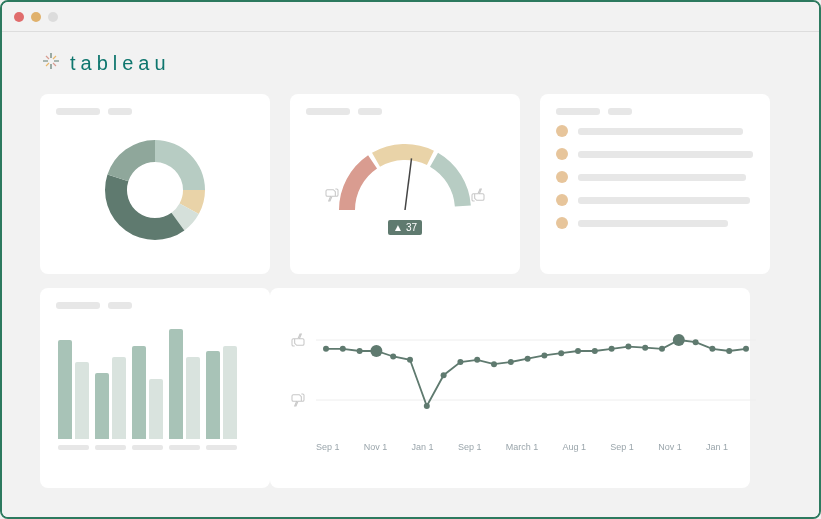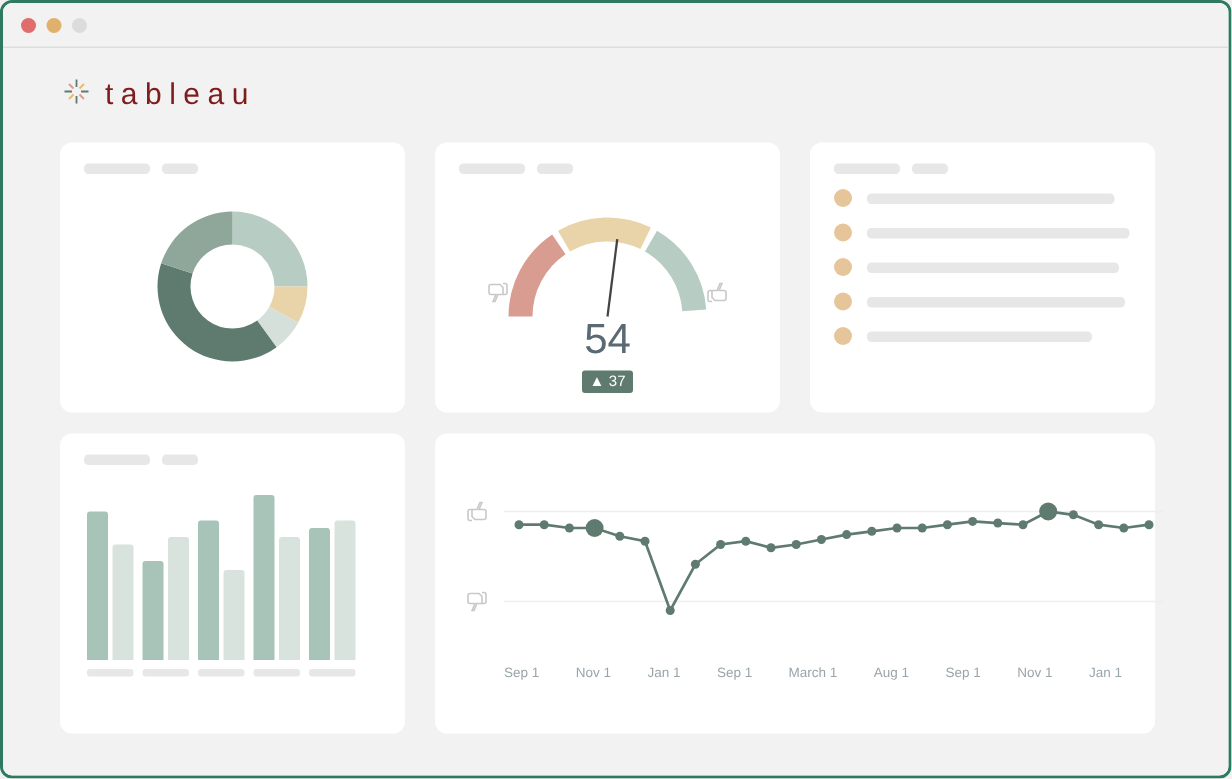--- a/index.html
+++ b/index.html
@@ -5,27 +5,27 @@
   * { box-sizing: border-box; margin: 0; padding: 0; }
   body { font-family: -apple-system, BlinkMacSystemFont, "Segoe UI", sans-serif; background: #f0f0f0; }
   .browser-frame { width: 821px; height: 519px; background: #fff; border: 2px solid #2d7a5f; border-radius: 8px; overflow: hidden; position: relative; }
   .titlebar { height: 30px; background: #f2f2f2; border-bottom: 1px solid #ddd; display: flex; align-items: center; padding: 0 12px; gap: 7px; }
   .traffic-dot { width: 10px; height: 10px; border-radius: 50%; }
   .traffic-close { background: #e06c6c; }
   .traffic-min { background: #e0b16c; }
   .traffic-max { background: #dcdcdc; }
   .content { background: #f2f2f2; height: calc(100% - 30px); padding: 18px 38px 0 38px; }
   .logo-row { display: flex; align-items: center; gap: 8px; margin-bottom: 18px; }
-  .logo-text { font-size: 20px; letter-spacing: 5px; color: #7f1d1d; font-weight: 300; }
+  .logo-text { font-size: 20px; letter-spacing: 5px; color: #0f766e; font-weight: 300; }
   .grid-top { display: flex; gap: 20px; margin-bottom: 14px; }
   .card { background: #fff; border-radius: 8px; padding: 14px 16px; }
   .card-donut { width: 230px; height: 180px; }
   .card-gauge { width: 230px; height: 180px; }
   .card-list { width: 230px; height: 180px; }
-  .grid-bottom { display: flex; gap: 20px; }
+  .grid-bottom { display: flex; }
   .card-bars { width: 230px; height: 200px; }
   .card-line { width: 480px; height: 200px; }
   .skel { background: #e7e7e7; border-radius: 3px; }
   .card-header { display: flex; gap: 8px; margin-bottom: 10px; }
   .gauge-val { text-align: center; font-size: 28px; color: #5a6a72; font-weight: 400; margin-top: -6px; }
   .gauge-badge { display: inline-flex; align-items: center; gap: 3px; background: #5f7a6f; color: #fff; font-size: 10px; padding: 2px 5px; border-radius: 2px; }
   .gauge-badge-row { text-align: center; margin-top: 2px; }
   .list-row { display: flex; align-items: center; gap: 10px; margin-bottom: 11px; }
   .list-dot { width: 12px; height: 12px; border-radius: 50%; background: #e7c59b; flex-shrink: 0; }
   .list-bar { height: 7px; background: #e7e7e7; border-radius: 3px; }
@@ -99,21 +99,20 @@
             <svg class="thumb" viewBox="0 0 24 24" fill="none" stroke="#c8c8c8" stroke-width="1.6">
                 <path d="M17 3h2a2 2 0 012 2v7a2 2 0 01-2 2h-2M7 21l3-7H5a2 2 0 01-2-2V6a2 2 0 012-2h9l3 3v7h-5l-3 7z"></path>
               </svg>
           </span>
           <span style="position:absolute;right:18px;bottom:8px">
             <svg class="thumb" viewBox="0 0 24 24" fill="none" stroke="#c8c8c8" stroke-width="1.6">
                 <path d="M7 21H5a2 2 0 01-2-2v-7a2 2 0 012-2h2M17 3l-3 7h5a2 2 0 012 2v6a2 2 0 01-2 2h-9l-3-3v-7h5l3-7z"></path>
               </svg>
           </span>
         </div>
-        <div class="gauge-val">54</div>
         <div class="gauge-badge-row">
           <span class="gauge-badge">
             <span>▲</span>
             <span>37</span>
           </span>
         </div>
       </div>
 
       <div class="card card-list">
         <div class="card-header">

